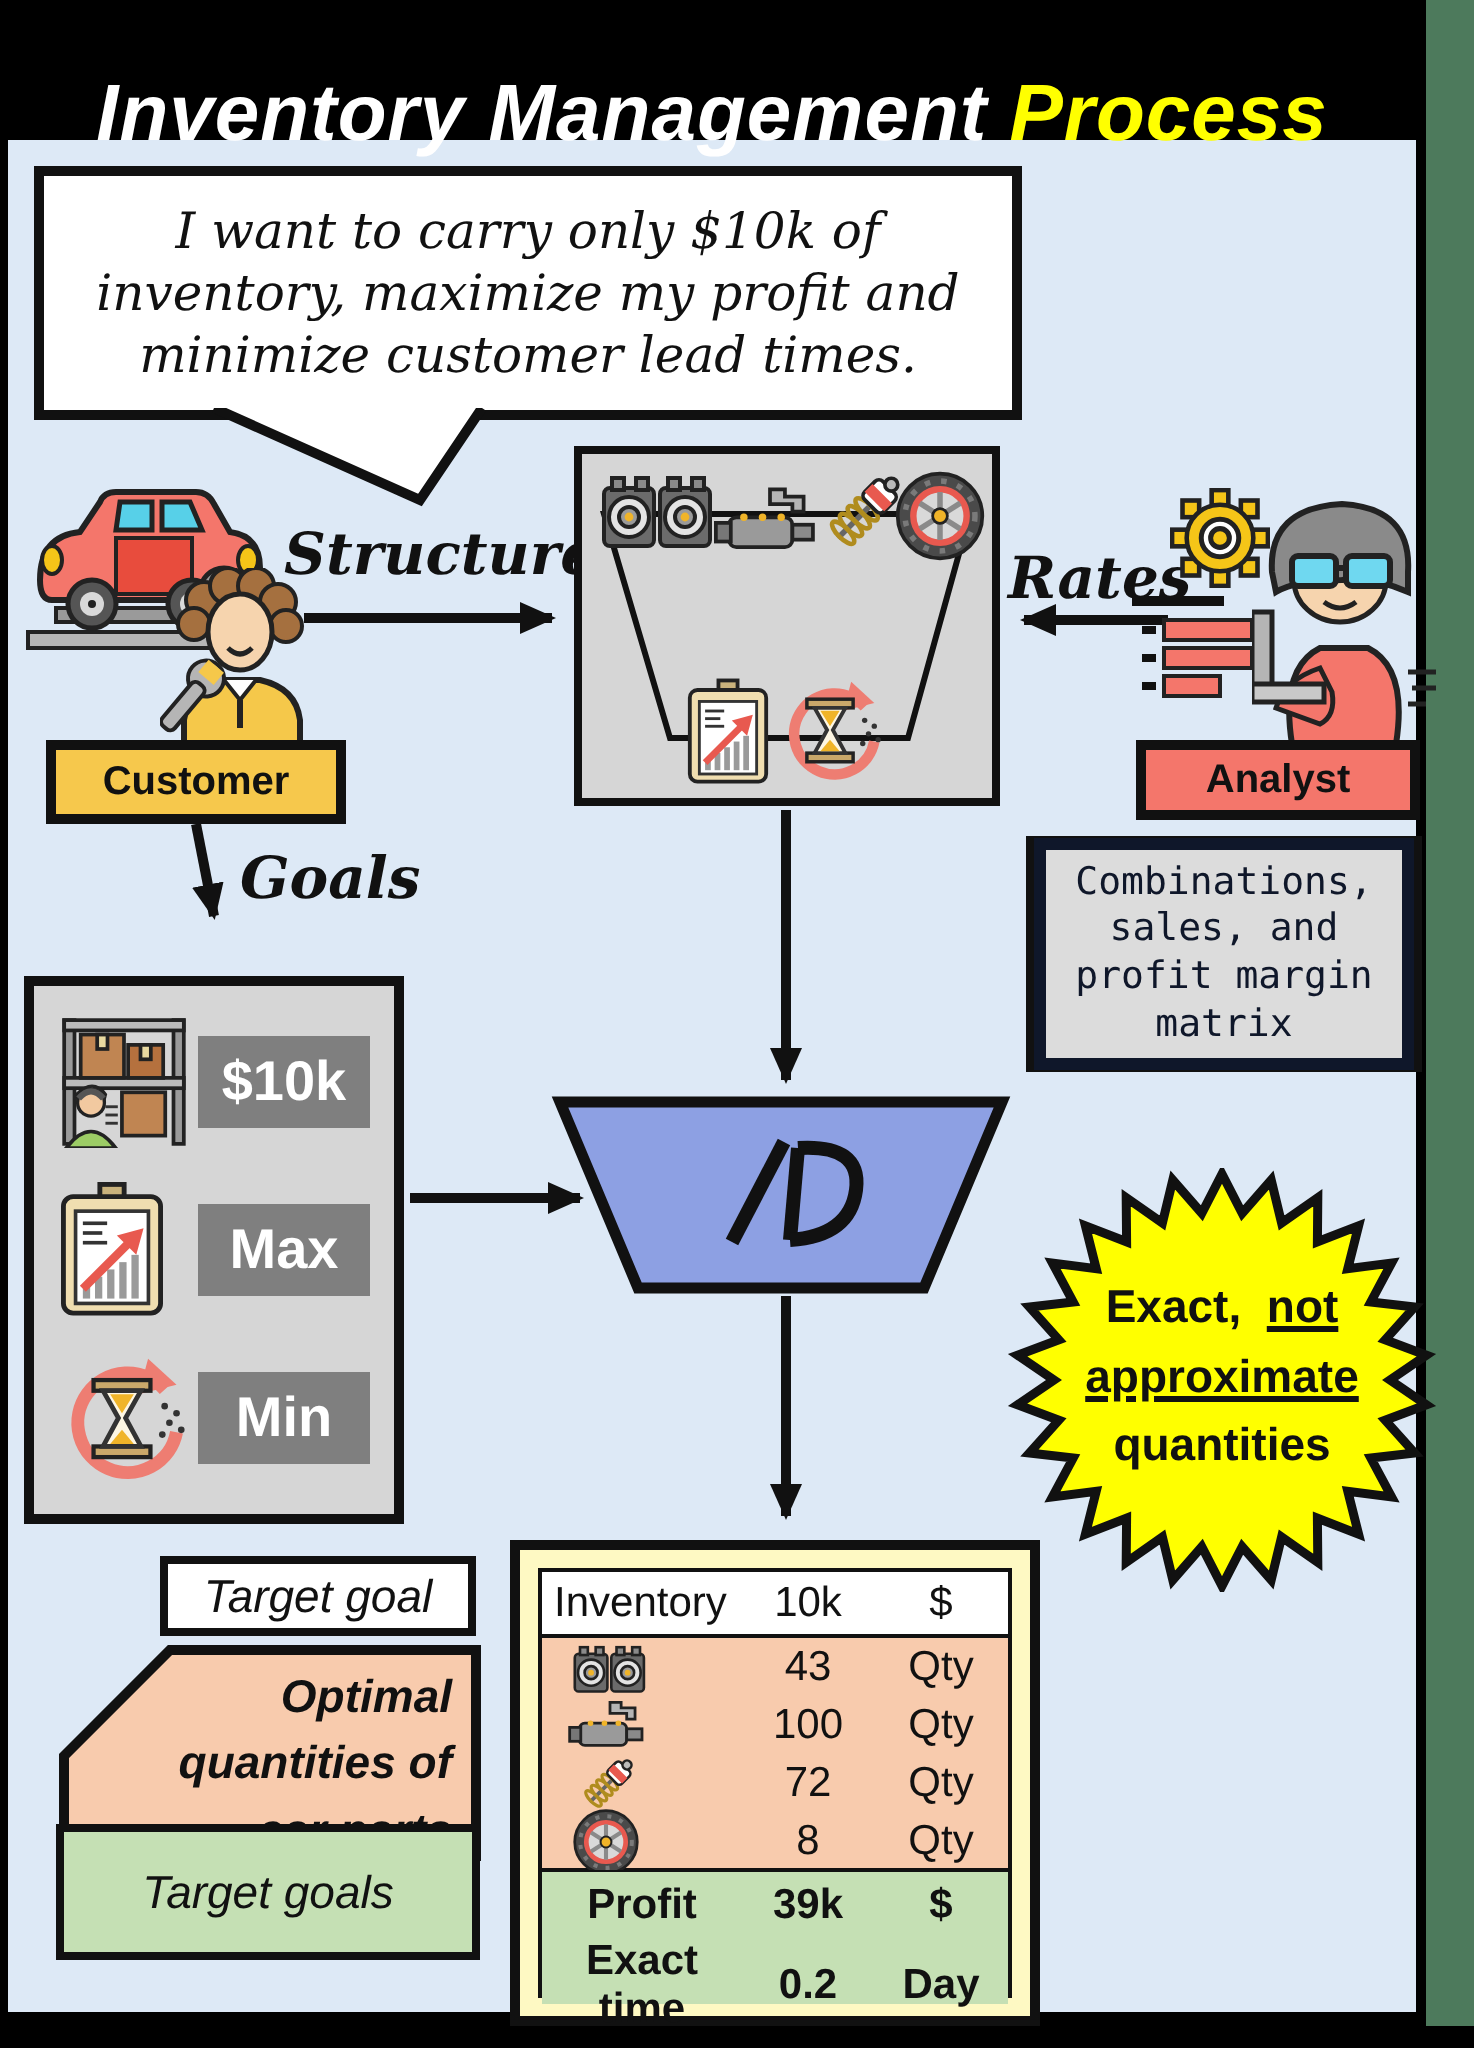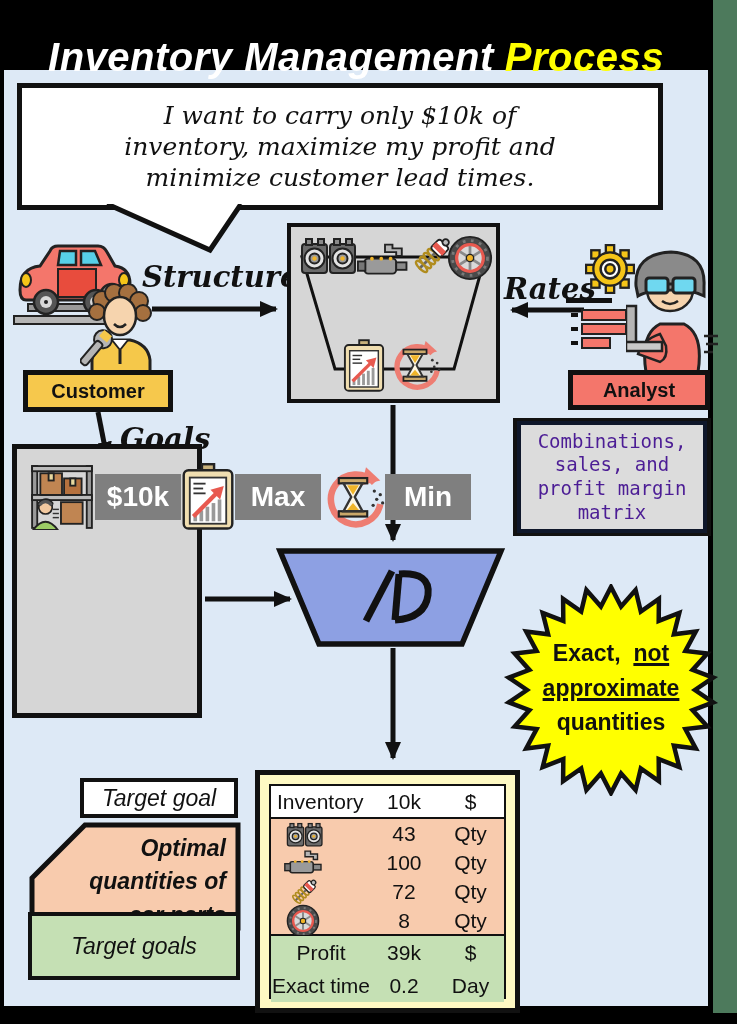--- a/index.html
+++ b/index.html
@@ -5,46 +5,46 @@
   html,body{margin:0;padding:0;background:#222;}
   .frame{position:relative;width:737px;height:1024px;background:#000;overflow:hidden;
          font-family:"Liberation Sans",sans-serif;}
   .abs{position:absolute;}
   .green-strip{left:713px;top:0;width:24px;height:1013px;background:#4d7a5c;}
   .content-bg{left:4px;top:70px;width:704px;height:936px;background:#dde9f6;}
   .title-bar{left:0;top:0;width:712px;height:70px;display:flex;align-items:center;justify-content:center;}
   .title-bar span{font-size:40px;font-weight:bold;font-style:italic;letter-spacing:.5px;margin-top:45px;}
   .title-main{color:#fff;}
   .title-accent{color:#ffff00;margin-left:11px;}
-  .bubble{left:17px;top:83px;width:646px;height:127px;background:#fff;border:5px solid #111;
+  .bubble{left:17px;top:83px;width:494px;height:127px;background:#fff;border:5px solid #111;
           box-sizing:border-box;display:flex;align-items:center;justify-content:center;}
   .bubble-text{width:470px;text-align:center;font-family:"DejaVu Serif",serif;font-style:italic;
                font-size:25px;line-height:1.25;color:#111;}
   .hand{font-family:"DejaVu Serif",serif;font-style:italic;font-weight:700;font-size:29px;color:#111;}
   .badge{box-sizing:border-box;border:5px solid #111;display:flex;align-items:center;justify-content:center;
          font-weight:bold;font-size:20px;color:#111;}
   .panel{box-sizing:border-box;border:5px solid #111;background:#d6d6d6;}
   .funnel-box{left:287px;top:223px;width:213px;height:180px;border-width:4px;}
   .matrix-note{left:513px;top:418px;width:198px;height:118px;background:#dcdcdc;border:4px solid #111;
                box-sizing:border-box;display:flex;align-items:center;justify-content:center;}
-  .matrix-inner{width:184px;height:104px;border:4px solid #0f172a;display:flex;align-items:center;justify-content:center;
-                text-align:center;font-family:"DejaVu Sans Mono",monospace;font-size:19px;line-height:1.25;color:#4c1d95;}
-  .goals-panel{left:12px;top:444px;width:190px;height:274px;display:flex;flex-direction:row;
+  .matrix-inner{width:184px;height:104px;border:6px solid #0f172a;display:flex;align-items:center;justify-content:center;
+                text-align:center;font-family:"DejaVu Sans Mono",monospace;font-size:19px;line-height:1.25;color:#0f172a;}
+  .goals-panel{left:12px;top:488px;width:190px;height:274px;display:flex;flex-direction:column;
                justify-content:space-between;padding:12px 12px;}
   .goal-row{display:flex;align-items:center;height:72px;}
   .goal-badge{margin-left:auto;width:86px;height:46px;background:#7f7f7f;color:#fff;display:flex;
               align-items:center;justify-content:center;font-weight:bold;font-size:28px;}
   .tbl-outer{left:255px;top:770px;width:265px;height:243px;background:#fef9c3;border:5px solid #111;
              box-sizing:border-box;padding:9px;}
   .tbl{border:2px solid #111;width:100%;height:100%;box-sizing:border-box;font-size:21px;color:#111;}
   .trow{display:grid;grid-template-columns:100px 66px 1fr;align-items:center;}
   .thead{height:33px;background:#fff;border-bottom:2px solid #111;box-sizing:border-box;}
   .tparts{position:relative;height:117px;background:#f8cbad;border-bottom:2px solid #111;box-sizing:border-box;}
   .tpart-row{height:29px;}
-  .ttotals{background:#c5e0b4;}
+  .ttotals{background:#c5e0b4;font-weight:bold;}
   .ttotal-row{height:33px;}
   .cell-l{padding-left:6px;}
   .cell-c{text-align:center;}
   .legend-box{box-sizing:border-box;border:4px solid #111;display:flex;align-items:center;justify-content:center;
               font-weight:normal;font-style:italic;font-size:23px;color:#111;}
   .star-text{width:200px;text-align:center;font-weight:bold;font-size:23px;line-height:1.5;color:#111;}
   .uline{text-decoration:underline;text-decoration-thickness:3px;}
   svg{display:block;}
 </style>
 </head>

